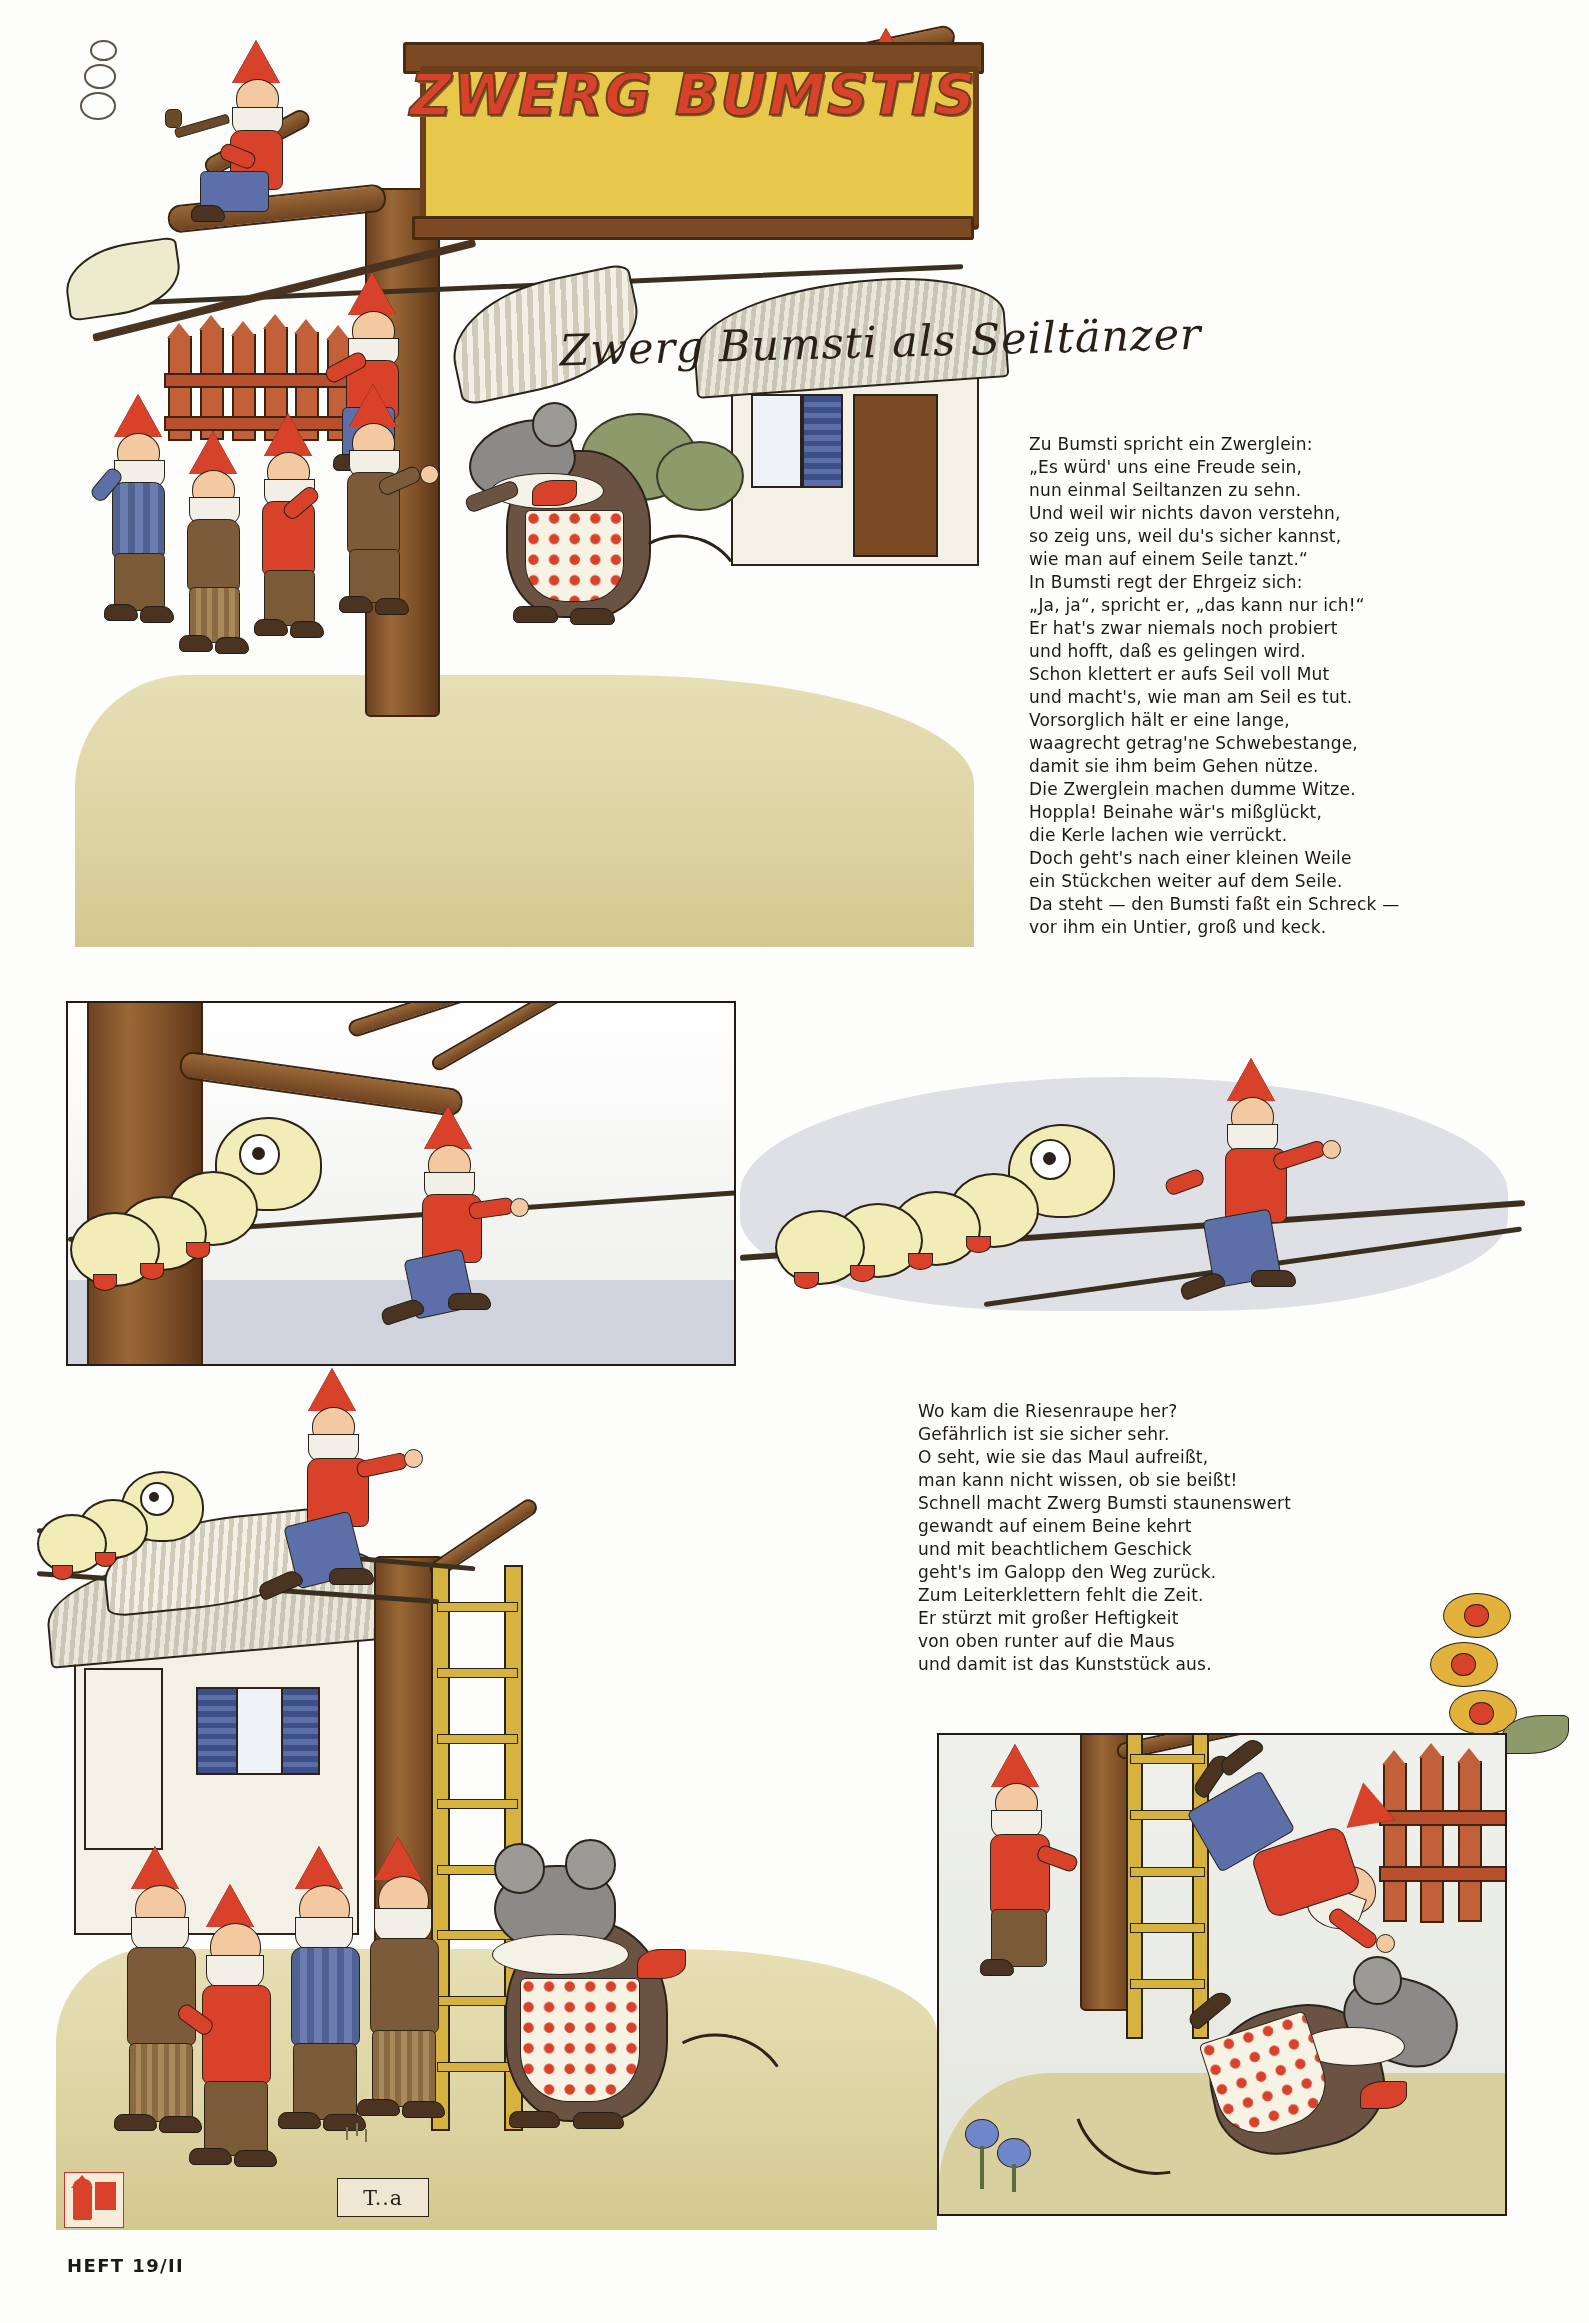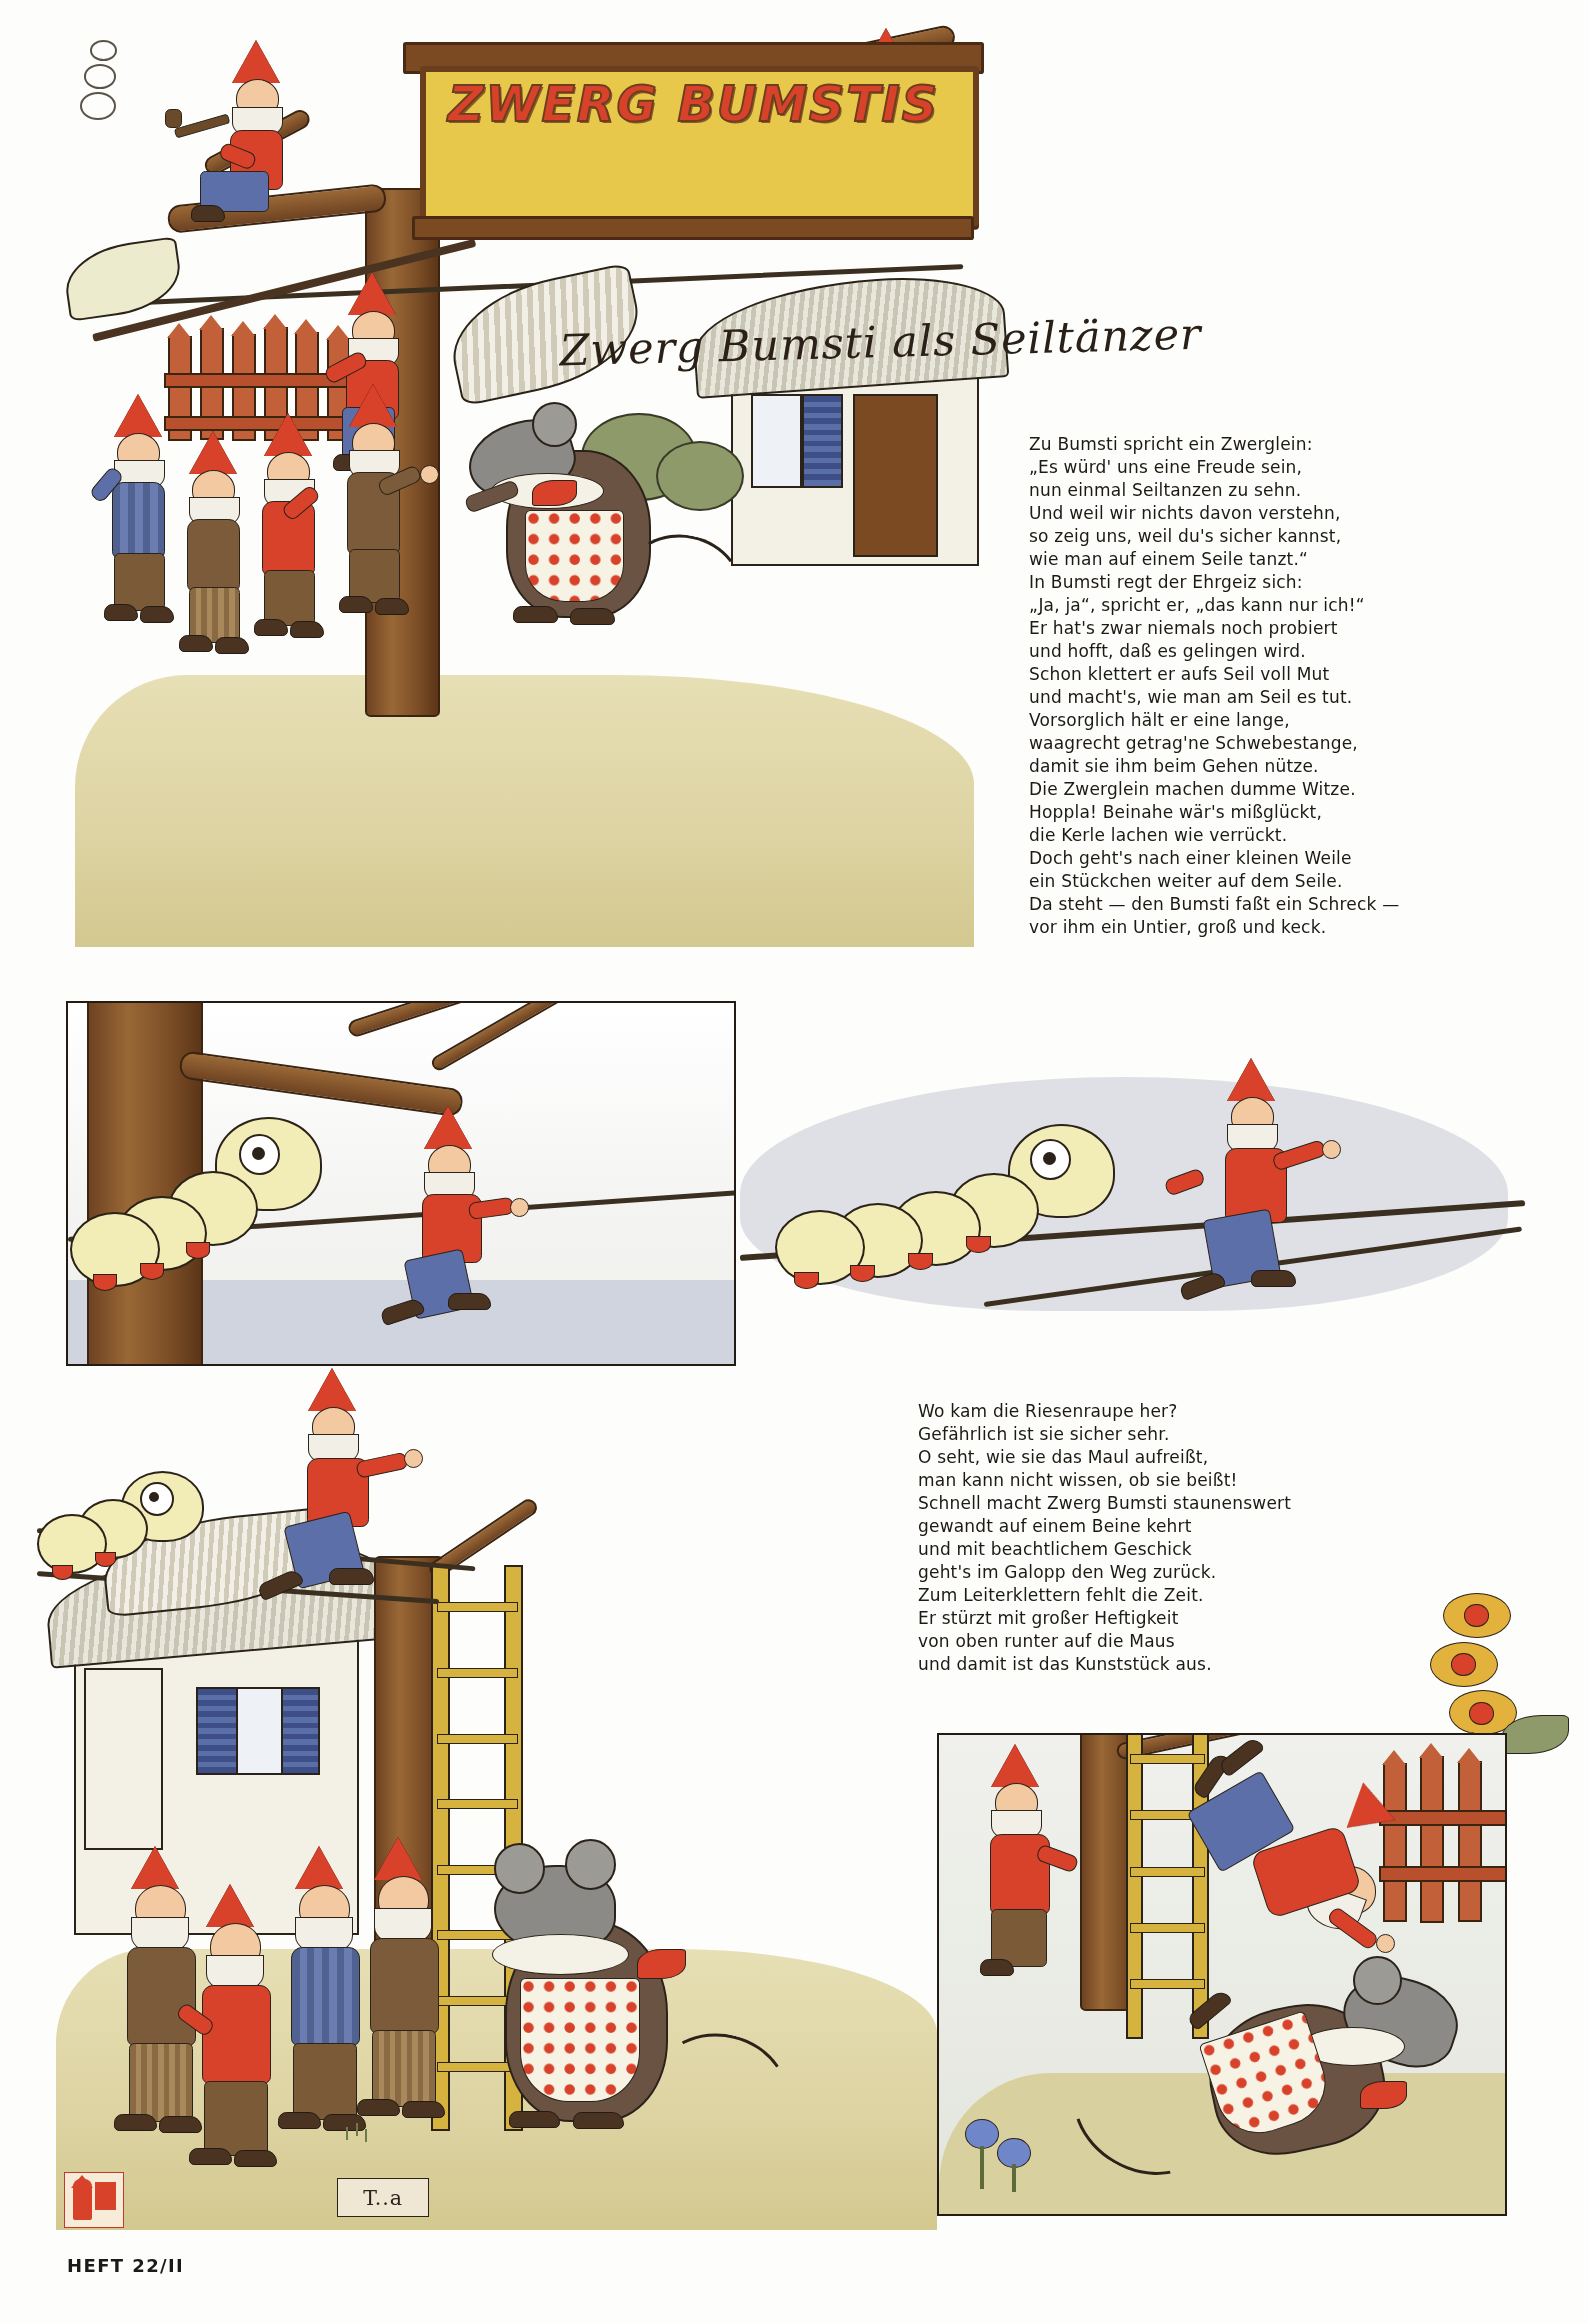--- a/index.html
+++ b/index.html
@@ -76,21 +76,21 @@
     text-align: center;
     font-family: "DejaVu Sans", sans-serif;
     font-weight: 700;
     font-style: italic;
     color: #d8412a;
     letter-spacing: 1.9px;
     -webkit-text-stroke: 1.9px #6b3f1d;
     text-shadow: 1.9px 1.9px 0 #8a5a2b;
     white-space: nowrap;
   }
-  .sign-title.l1 { top: 34px; font-size: 49px; }
+  .sign-title.l1 { top: 20px; font-size: 57px; }
   .sign-title.l2 { top: 90px; font-size: 49px; }
 
   .subtitle {
     position: absolute;
     left: 440px; top: 317px;
     width: 881px;
     text-align: center;
     font-family: "DejaVu Serif", serif;
     font-style: italic;
     font-size: 43px;
@@ -878,16 +878,16 @@
 ein Stückchen weiter auf dem Seile.
 Da steht — den Bumsti faßt ein Schreck —
 vor ihm ein Untier, groß und keck.</div>
 
   <div class="signature">T..a</div>
   <div class="stamp">
     <div class="st-hat"></div>
     <div class="st-fig"></div>
     <div class="st-flag"></div>
   </div>
-  <div class="footer">HEFT 22/II</div>
+  <div class="footer">HEFT 19/II</div>
 
 </div>
 
 
 </body></html>

